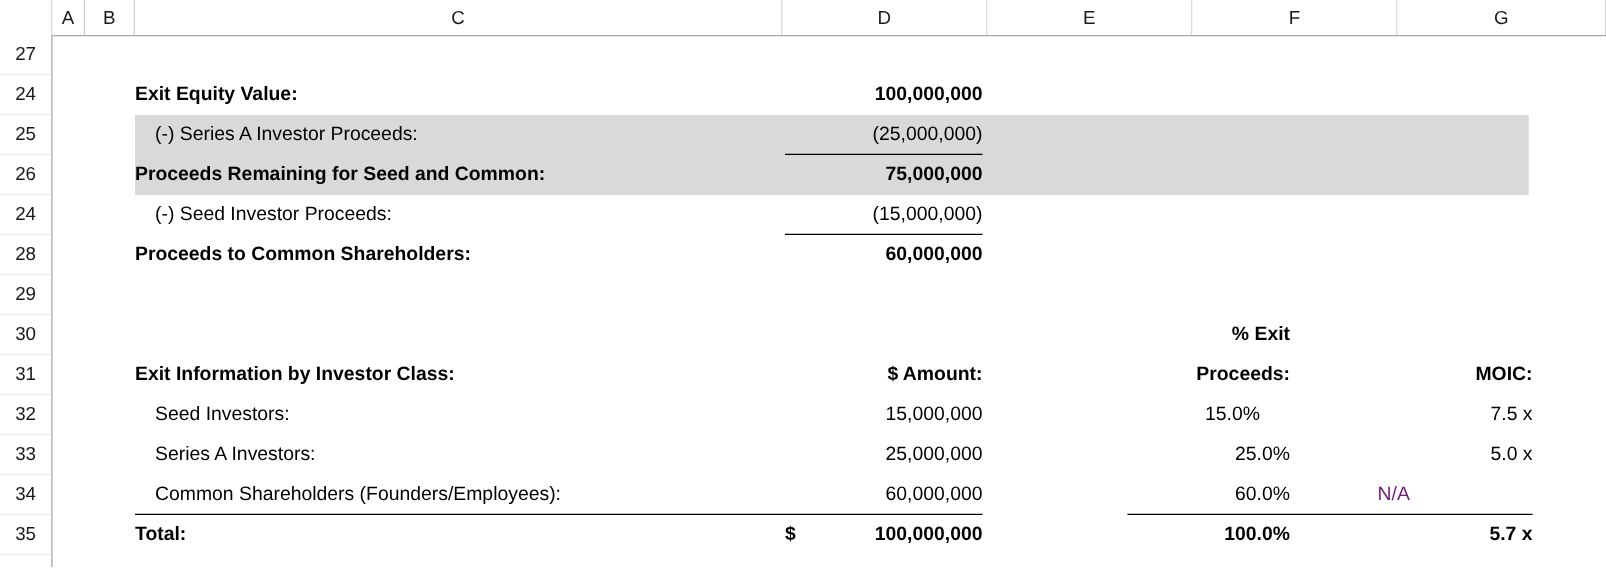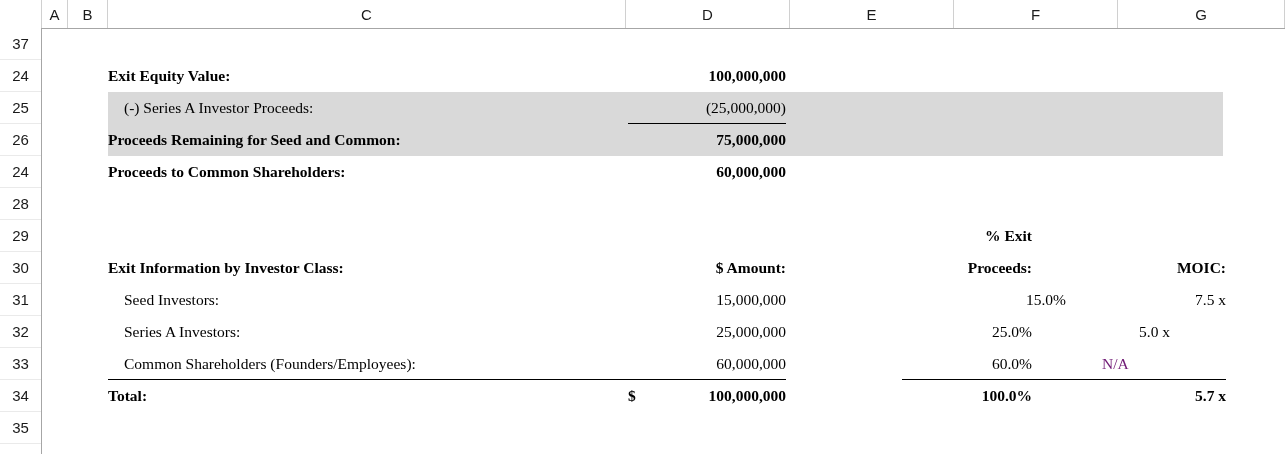--- a/index.html
+++ b/index.html
@@ -73,21 +73,20 @@
     position: absolute;
     top: 28px;
     left: 42px;
     width: 1243px;
     height: 426px;
   }
   .row {
     position: relative;
     height: 32px;
     width: 1243px;
-    font-family: Liberation Serif, serif;
   }
   .cell {
     position: absolute;
     top: 0;
     height: 32px;
     line-height: 32px;
     font-size: 15.5px;
     white-space: nowrap;
     overflow: visible;
   }
@@ -118,21 +117,21 @@
     <div class="col-head" style="width:26px">A</div>
     <div class="col-head" style="width:40px">B</div>
     <div class="col-head" style="width:518px">C</div>
     <div class="col-head" style="width:164px">D</div>
     <div class="col-head" style="width:164px">E</div>
     <div class="col-head" style="width:164px">F</div>
     <div class="col-head" style="width:167px">G</div>
   </div>
 
   <div class="row-headers">
-    <div class="row-head">37</div>
+    <div class="row-head">27</div>
     <div class="row-head">24</div>
     <div class="row-head">25</div>
     <div class="row-head">26</div>
     <div class="row-head">24</div>
     <div class="row-head">28</div>
     <div class="row-head">29</div>
     <div class="row-head">30</div>
     <div class="row-head">31</div>
     <div class="row-head">32</div>
     <div class="row-head">33</div>
@@ -155,20 +154,25 @@
       <div class="cell" style="left:82px; width:504px;">(-) Series A Investor Proceeds:</div>
       <div class="cell right" style="left:590px; width:154px;">(25,000,000)</div>
       <div class="uline" style="left:586px; top:31px; width:158px;"></div>
     </div>
 
     <div class="row">
       <div class="cell bold" style="left:66px; width:520px;">Proceeds Remaining for Seed and Common:</div>
       <div class="cell bold right" style="left:590px; width:154px;">75,000,000</div>
     </div>
 
+    <div class="row">
+      <div class="cell" style="left:82px; width:504px;">(-) Seed Investor Proceeds:</div>
+      <div class="cell right" style="left:590px; width:154px;">(15,000,000)</div>
+      <div class="uline" style="left:586px; top:31px; width:158px;"></div>
+    </div>
 
     <div class="row">
       <div class="cell bold" style="left:66px; width:520px;">Proceeds to Common Shareholders:</div>
       <div class="cell bold right" style="left:590px; width:154px;">60,000,000</div>
     </div>
 
     <div class="row"></div>
 
     <div class="row">
       <div class="cell bold right" style="left:890px; width:100px;">% Exit</div>
@@ -177,29 +181,29 @@
     <div class="row">
       <div class="cell bold" style="left:66px; width:520px;">Exit Information by Investor Class:</div>
       <div class="cell bold right" style="left:590px; width:154px;">$ Amount:</div>
       <div class="cell bold right" style="left:1060px; width:124px;">MOIC:</div>
       <div class="cell bold right" style="left:890px; width:100px;">Proceeds:</div>
     </div>
 
     <div class="row">
       <div class="cell" style="left:82px; width:504px;">Seed Investors:</div>
       <div class="cell right" style="left:590px; width:154px;">15,000,000</div>
-      <div class="cell right" style="left:924px; width:100px;">15.0%</div>
+      <div class="cell right" style="left:866px; width:100px;">15.0%</div>
       <div class="cell right" style="left:1060px; width:124px;">7.5 x</div>
     </div>
 
     <div class="row">
       <div class="cell" style="left:82px; width:504px;">Series A Investors:</div>
       <div class="cell right" style="left:590px; width:154px;">25,000,000</div>
       <div class="cell right" style="left:890px; width:100px;">25.0%</div>
-      <div class="cell right" style="left:1004px; width:124px;text-align:right;">5.0 x</div>
+      <div class="cell right" style="left:1060px; width:124px;text-align:right;">5.0 x</div>
     </div>
 
     <div class="row">
       <div class="cell" style="left:82px; width:504px;">Common Shareholders (Founders/Employees):</div>
       <div class="cell right" style="left:590px; width:154px;">60,000,000</div>
       <div class="cell right" style="left:890px; width:100px;">60.0%</div>
       <div class="cell blue" style="left:1060px; width:124px;">N/A</div>
       <div class="uline" style="left:66px; top:31px; width:678px;"></div>
       <div class="uline" style="left:860px; top:31px; width:324px;"></div>
     </div>

